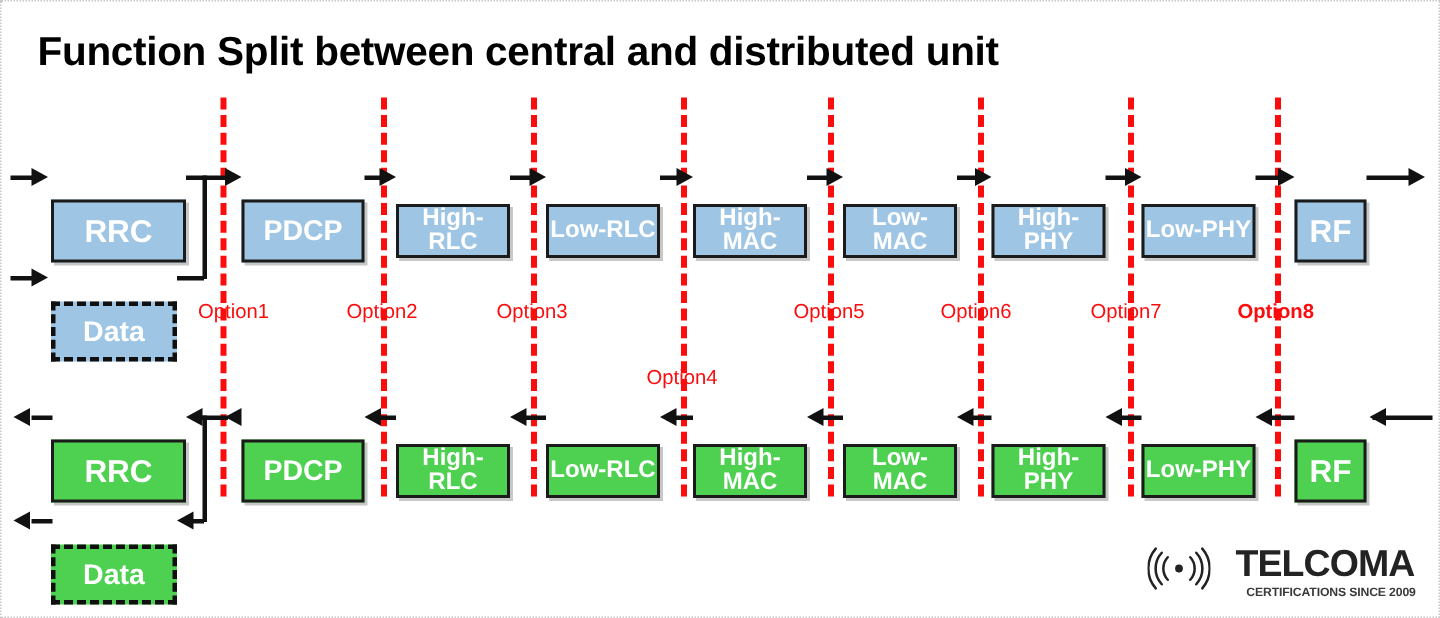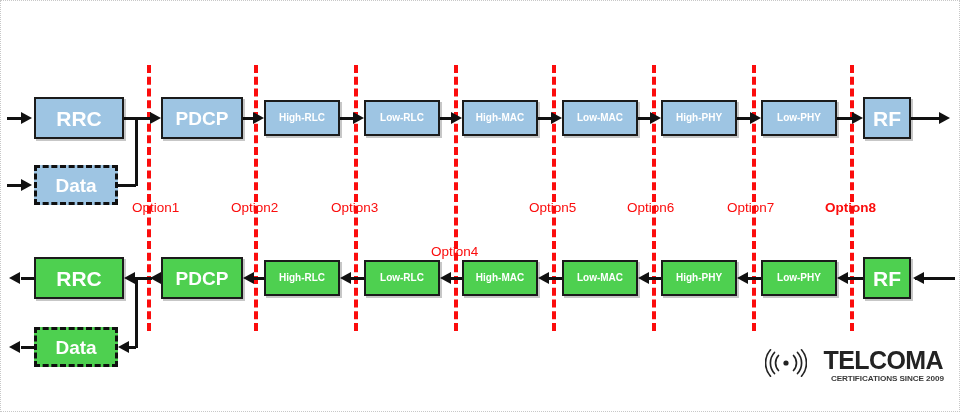--- a/index.html
+++ b/index.html
@@ -55,31 +55,32 @@
     box-sizing: border-box;
     border: 2px solid #1b1b1b;
     display: flex;
     align-items: center;
     justify-content: center;
     color: #ffffff;
     font-weight: 700;
     text-align: center;
     line-height: 1;
     box-shadow: 2px 2px 0 rgba(0,0,0,0.22);
+    margin-top: 36px;
   }
   .blk.blue  { background: #9ec5e3; }
   .blk.green { background: #4ed050; }
   .blk.dashed {
     border: 3px dashed #101010;
     box-shadow: none;
   }
   .blk .lbl { display: block; }
   .sz-big   { font-size: 21px; }
   .sz-mid   { font-size: 19px; }
-  .sz-small { font-size: 10px; }
+  .sz-small { font-size: 16px; }
 
   
   .seg {
     position: absolute;
     background: #111111;
   }
   .seg.h { height: 3px; }
   .seg.v { width: 3px; }
 
   
@@ -96,23 +97,23 @@
   .arrow.left {
     border-top: 6px solid transparent;
     border-bottom: 6px solid transparent;
     border-right: 11px solid #111111;
   }
 
   
   .logo {
     position: absolute;
     right: 16px;
-    bottom: 28px;
+    bottom: 12px;
     display: flex;
-    align-items: flex-start;
+    align-items: center;
     gap: 17px;
   }
   .logo-waves { display: block; }
   .logo-text {
     display: flex;
     flex-direction: column;
     align-items: flex-end;
     line-height: 1;
   }
   .logo-name {
@@ -128,20 +129,21 @@
     color: #3a3a3a;
     margin-top: 2px;
     transform: scaleX(1.02);
   }
 </style>
 </head>
 <body>
 
 <div id="canvas">
 
+  <div class="title">Function Split between central and distributed unit</div>
 
   <div id="splits">
       <div class="split-line" style="left: 146px;"></div>
       <div class="split-label" style="left: 131px;">Option1</div>
       <div class="split-line" style="left: 253px;"></div>
       <div class="split-label" style="left: 230px;">Option2</div>
       <div class="split-line" style="left: 353px;"></div>
       <div class="split-label" style="left: 330px;">Option3</div>
       <div class="split-line" style="left: 453px;"></div>
       <div class="split-label" style="left: 430px; margin-top: 44px;">Option4</div>

